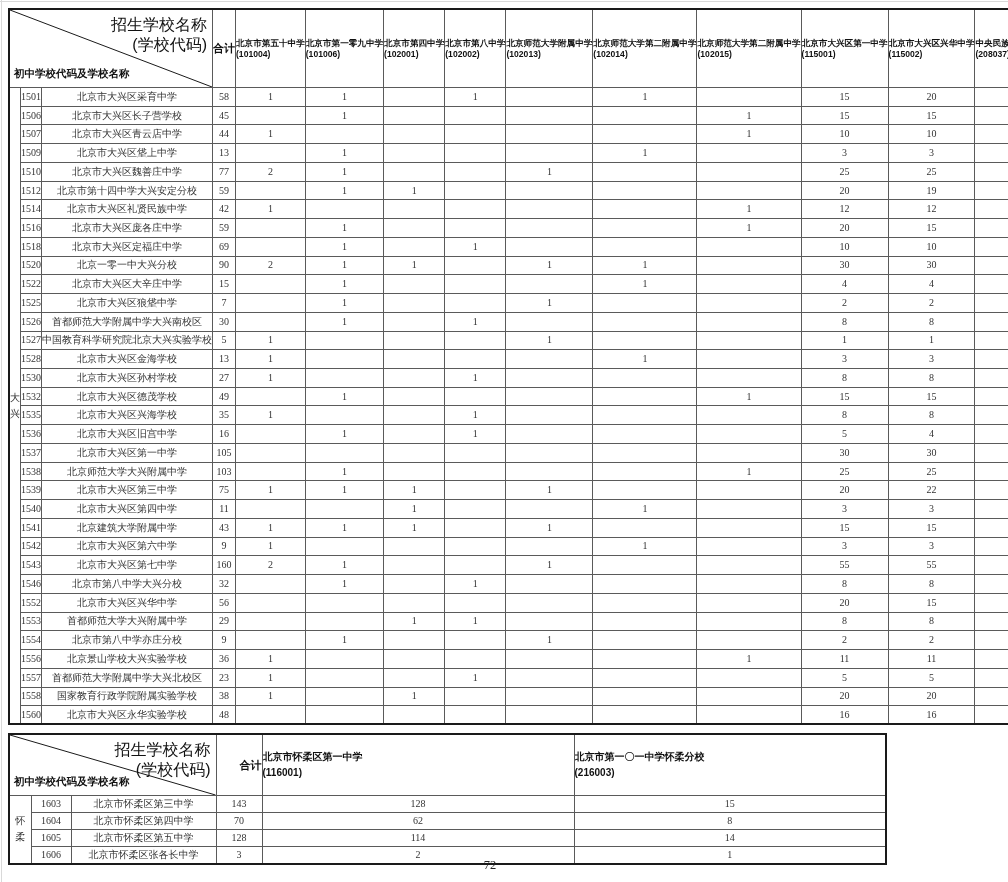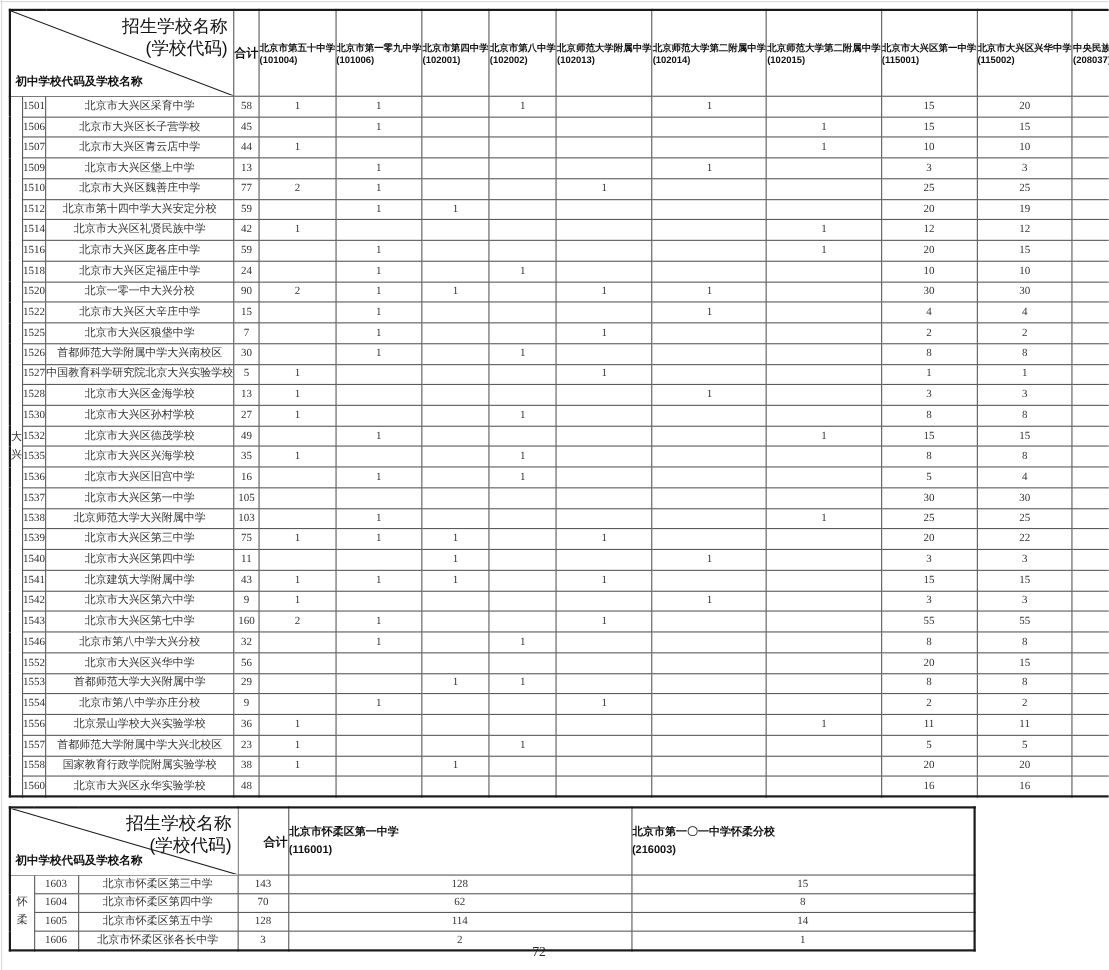--- a/index.html
+++ b/index.html
@@ -257,21 +257,21 @@
           <td class="val"></td>
           <td class="val"></td>
           <td class="val">1</td>
           <td class="val">20</td>
           <td class="val">15</td>
           <td class="val">2</td>
         </tr>
         <tr>
           <td class="code">1518</td>
           <td class="name">北京市大兴区定福庄中学</td>
-          <td class="tot-v">24</td>
+          <td class="tot-v">69</td>
           <td class="val"></td>
           <td class="val">1</td>
           <td class="val"></td>
           <td class="val">1</td>
           <td class="val"></td>
           <td class="val"></td>
           <td class="val"></td>
           <td class="val">10</td>
           <td class="val">10</td>
           <td class="val">1</td>

